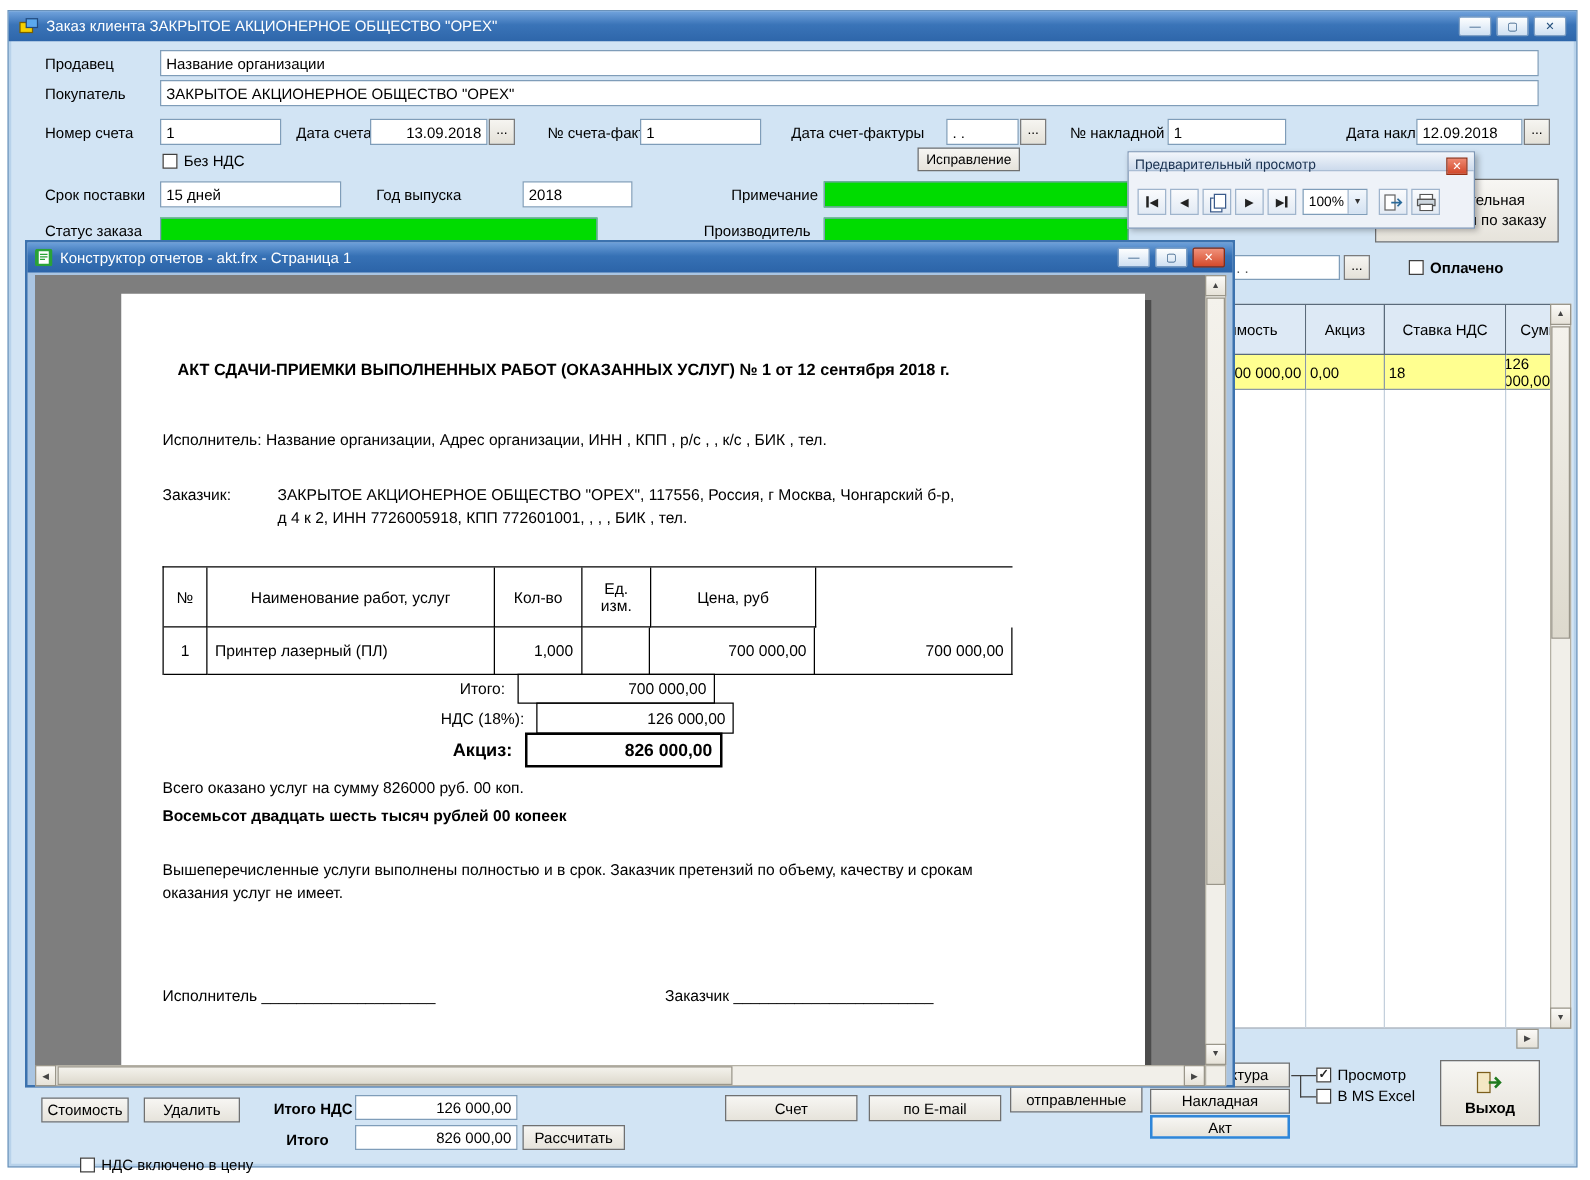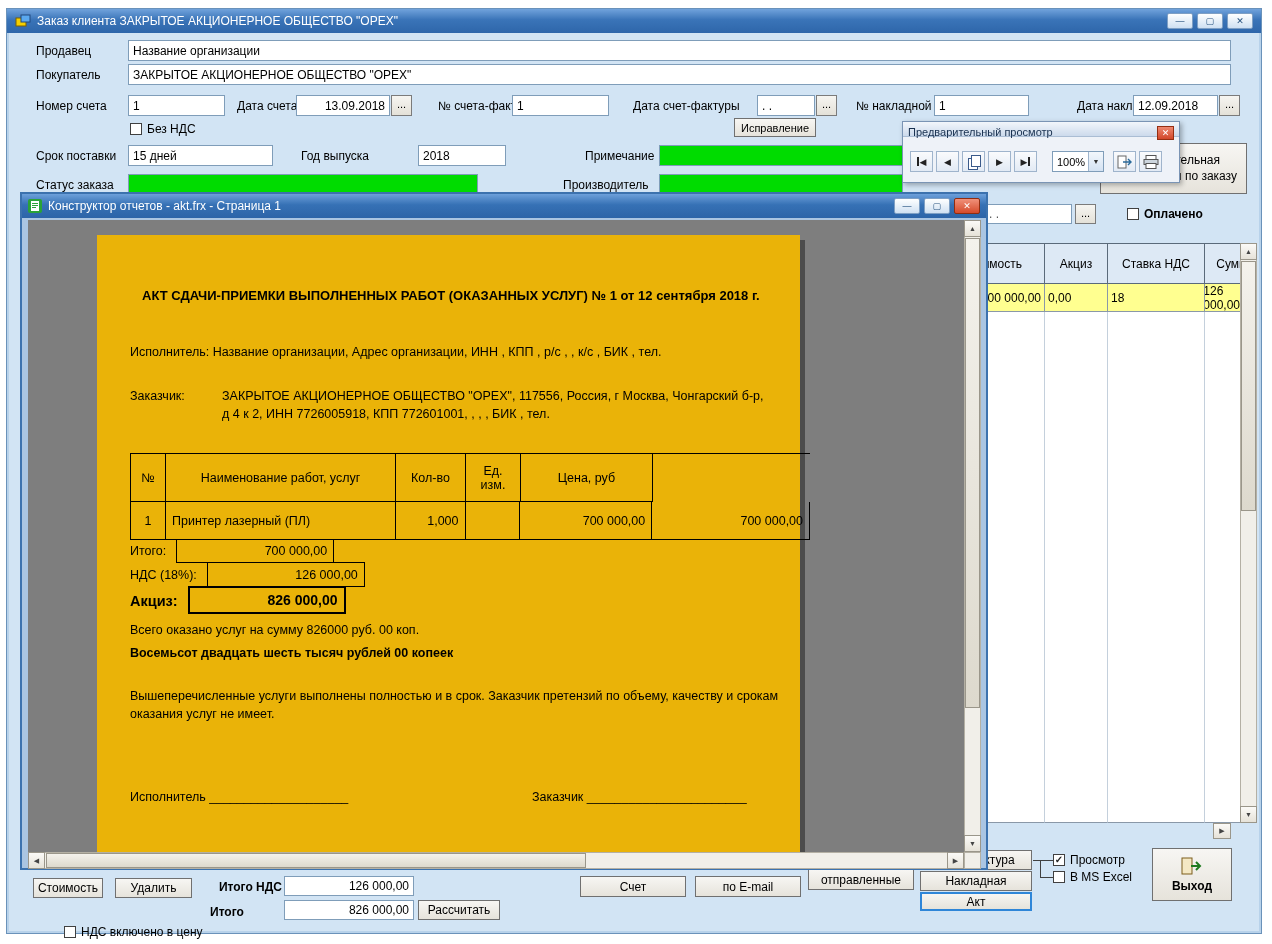--- a/index.html
+++ b/index.html
@@ -57,45 +57,45 @@
   .pvx{margin-left:auto;width:17px;height:14px;background:linear-gradient(#ee8870,#d2472a);
        border:1px solid #952e12;color:#fff;font-size:9px;display:flex;align-items:center;justify-content:center}
   .pvbar{position:absolute;left:0;top:19px;right:0;bottom:0;display:flex;align-items:center;
          padding:0 7px;gap:3px}
   .tbtn{width:23px;height:21px;background:linear-gradient(#fafbfd,#e2eaf4);border:1px solid #9fb4cc;
         display:flex;align-items:center;justify-content:center;color:#222;font-size:9px;gap:1px;flex:0 0 auto}
   .vbar{width:2px;height:9px;background:#222}
   .ic-copy{position:relative;width:12px;height:13px}
   .ic-copy::before{content:"";position:absolute;left:0;top:3px;width:8px;height:10px;border:1px solid #3a5a8a;background:#fff}
   .ic-copy::after{content:"";position:absolute;left:3px;top:0;width:8px;height:10px;border:1px solid #3a5a8a;background:#fff}
-  .zoom{width:52px;height:21px;border:1px solid #7f9db9;background:#fff;display:flex;align-items:center;margin-left:12px;flex:0 0 auto}
+  .zoom{width:52px;height:21px;border:1px solid #7f9db9;background:#fff;display:flex;align-items:center;margin-left:2px;flex:0 0 auto}
   .zoomtxt{flex:1;padding-left:4px;font-size:11px}
   .zoomarrow{width:15px;height:100%;background:linear-gradient(#f2f7fc,#d4e2f2);border-left:1px solid #9fb4cc;
              display:flex;align-items:center;justify-content:center;font-size:7px;color:#333}
   
   .repwin{position:absolute;left:20px;top:192px;width:968px;height:678px;background:#aac5e2;
           border:2px solid #3c72ae;z-index:50}
   .reptitle{position:absolute;left:0;top:0;right:0;height:24px;
             background:linear-gradient(to bottom,#6da0da,#3671b5 45%,#2c64a8);
             display:flex;align-items:center;gap:6px;padding:0 6px;color:#fff}
   .repcanvas{position:absolute;left:6px;top:26px;width:936px;height:632px;background:#7e7e7e;overflow:hidden}
-  .page{position:absolute;left:69px;top:15px;width:703px;height:650px;background:#eab308;
+  .page{position:absolute;left:69px;top:15px;width:819px;height:650px;background:#ffffff;
         box-shadow:5px 5px 0 rgba(35,35,35,.55)}
   .doc{position:absolute;font-size:12.5px;line-height:1.45}
   .doc-heading{position:absolute;left:45px;top:53px;width:710px;font-size:13px;font-weight:bold;white-space:nowrap}
   .doc-table{position:absolute;left:33px;top:218px;width:680px;border-left:1px solid #000;border-top:1px solid #000}
   .dtr{display:flex}
   .dtd{border-right:1px solid #000;border-bottom:1px solid #000;display:flex;align-items:center;
        font-size:12.5px;padding:2px 6px;overflow:hidden}
   .dth .dtd{justify-content:center;text-align:center;height:48px}
   .dtb .dtd{height:38px}
   .c0{width:35px;justify-content:center}.c1{width:230px}.c2{width:70px}.c3{width:55px}.c4{width:132px}.c5{width:158px}
   .dtb .c2,.dtb .c4,.dtb .c5{justify-content:flex-end}
   .tot{position:absolute;left:33px;top:304px;width:680px}
-  .trow{display:flex;justify-content:flex-start;height:24px}
+  .trow{display:flex;justify-content:center;height:24px}
   .tlabel{display:flex;align-items:center;padding-right:10px;font-size:12.5px}
   .tval{width:158px;border:1px solid #000;margin-top:-1px;display:flex;align-items:center;
         justify-content:flex-end;padding:0 6px;font-size:12.5px}
   .trow:first-child .tval{margin-top:0}
   .trow.big{height:27px}
   .trow.big .tlabel{font-size:14.5px;font-weight:bold}
   .trow.big .tval{border:2px solid #000;font-size:14px;font-weight:bold}
 </style>
 </head>
 <body>
@@ -191,21 +191,21 @@
   <div class="sb" style="left:1240px;top:243px;width:17px;height:580px"></div>
   <span class="sbtn" style="left:1240px;top:243px;width:17px;height:17px">▲</span>
   <span class="sthumb" style="left:1241px;top:261px;width:15px;height:250px"></span>
   <span class="sbtn" style="left:1240px;top:806px;width:17px;height:17px">▼</span>
   <span class="sbtn" style="left:1213px;top:823px;width:18px;height:16px">▶</span>
 
   <span class="btn" style="left:33px;top:878px;width:70px;height:20px">Стоимость</span>
   <span class="btn" style="left:115px;top:878px;width:77px;height:20px">Удалить</span>
   <span class="lbl b" style="left:210px;top:880px;width:72px;text-align:right">Итого НДС</span>
   <input class="field right" style="left: 284px; top: 876px; width: 130px; height: 20px;" readonly="" value="126 000,00">
-  <span class="lbl b" style="left:210px;top:905px;width:72px;text-align:left">Итого</span>
+  <span class="lbl b" style="left:210px;top:905px;width:72px;text-align:center">Итого</span>
   <input class="field right" style="left: 284px; top: 900px; width: 130px; height: 20px;" readonly="" value="826 000,00">
   <span class="btn" style="left:418px;top:900px;width:82px;height:20px">Рассчитать</span>
   <span class="cb" style="left:64px;top:925px">
     <span class="cbox"></span>
     <span>НДС включено в цену</span>
   </span>
   <span class="btn" style="left:580px;top:876px;width:106px;height:21px">Счет</span>
   <span class="btn" style="left:695px;top:876px;width:106px;height:21px">по E-mail</span>
   <span class="btn" style="left:808px;top:869px;width:106px;height:21px">отправленные</span>
   <span class="btn" style="left:920px;top:850px;width:112px;height:20px">Счет-фактура</span>

